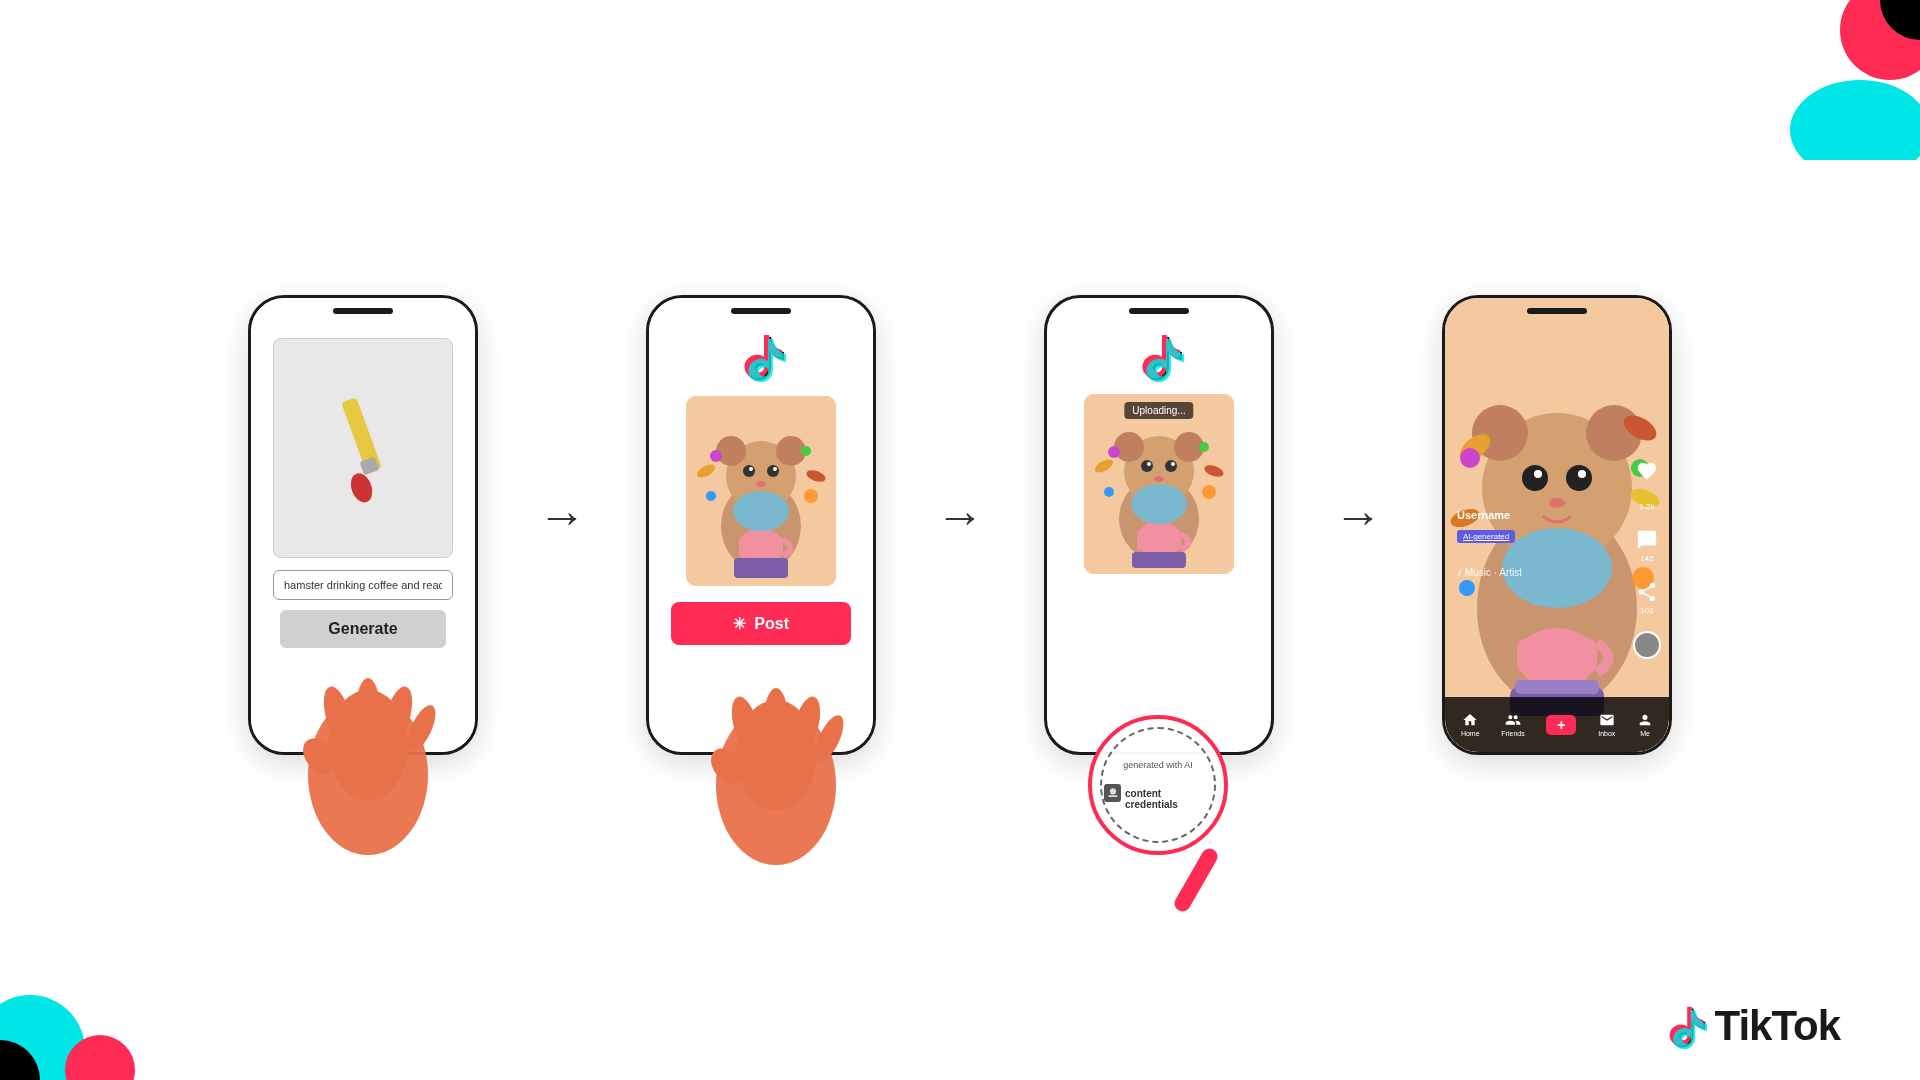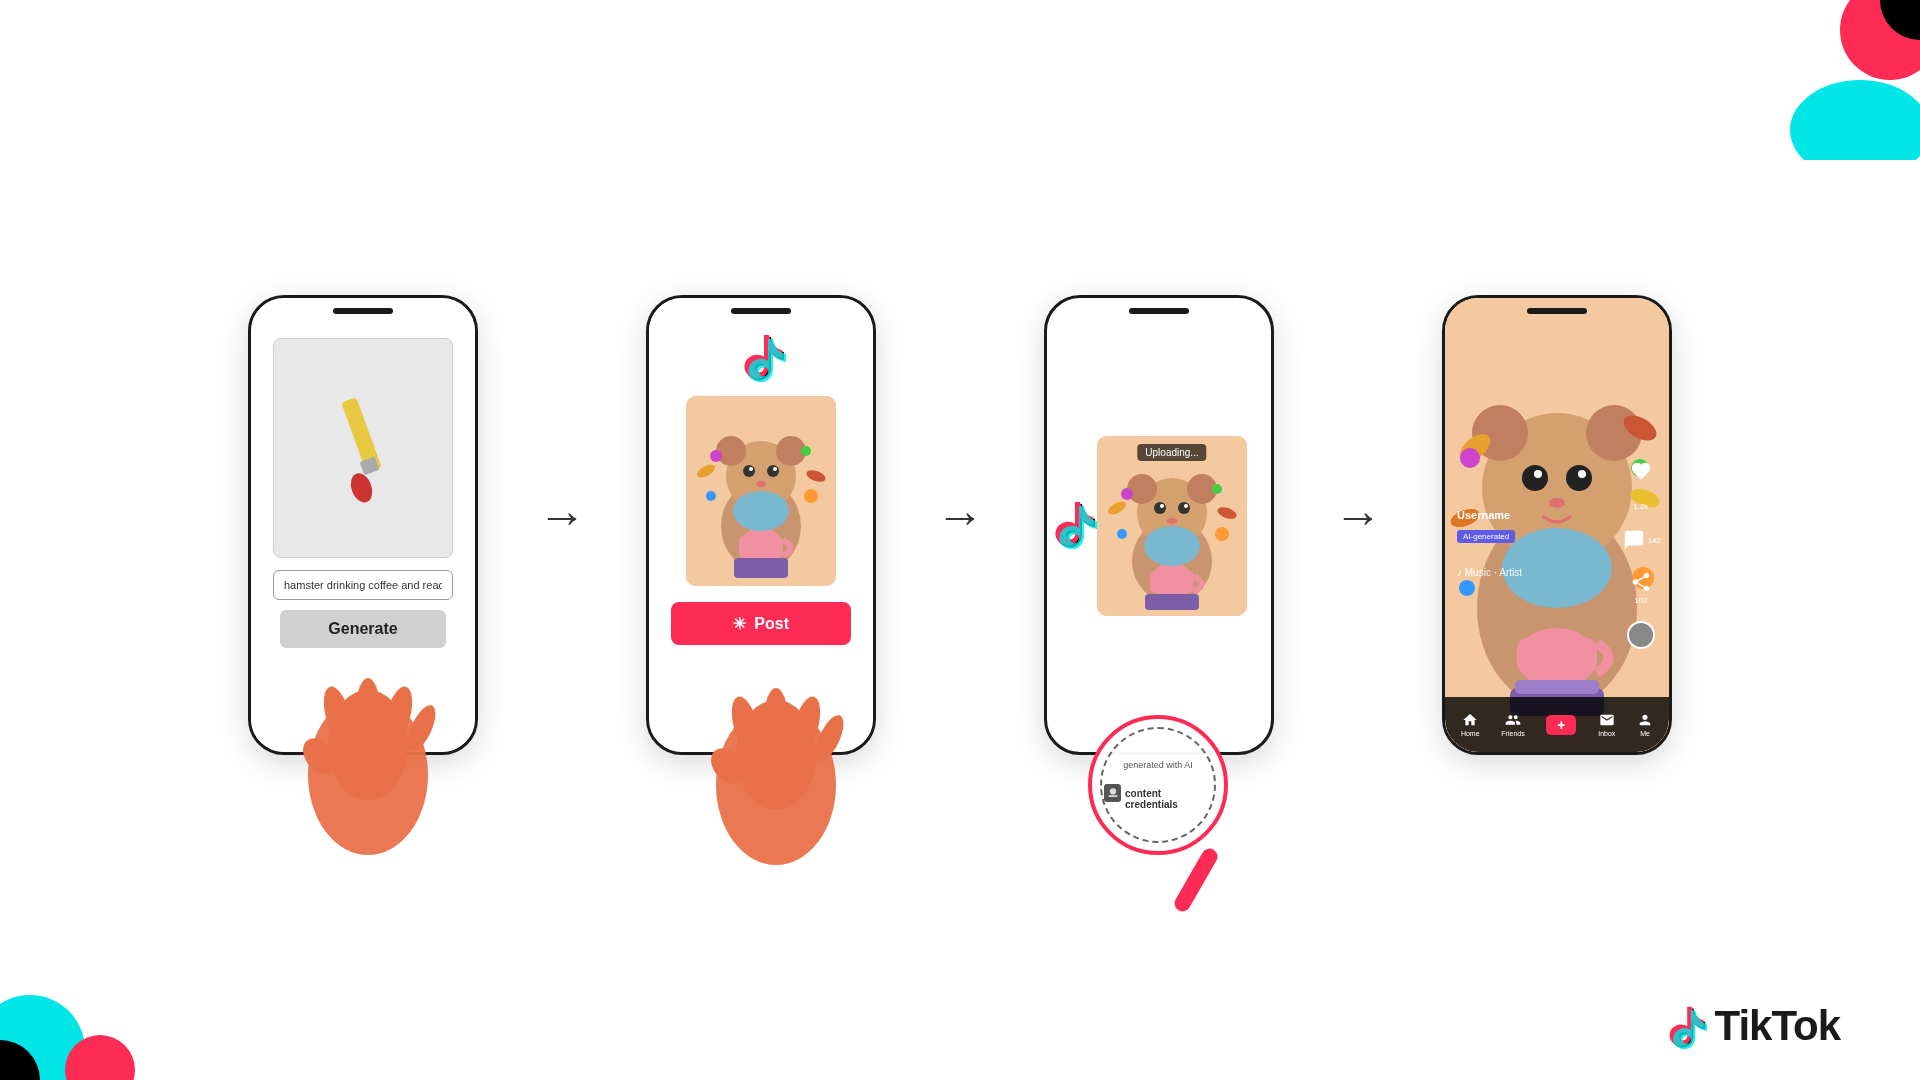--- a/index.html
+++ b/index.html
@@ -156,23 +156,23 @@
       display: flex;
       align-items: center;
       justify-content: center;
       gap: 8px;
     }
     .phone3-relative {
       position: relative;
       width: 100%;
       height: 100%;
       display: flex;
-      flex-direction: row;
-      align-items: center;
-      padding-top: 10px;
+      flex-direction: column;
+      align-items: center;
+      padding-top: 4px;
     }
 
     
     .phone4-content {
       background: linear-gradient(160deg, #f5c9a0 0%, #e8b080 50%, #d4956a 100%);
       padding: 0;
       height: 100%;
       display: flex;
       flex-direction: column;
       position: relative;
@@ -237,20 +237,21 @@
       margin-bottom: 4px;
     }
     .ai-generated-badge {
       background: #5e5ce6;
       color: #fff;
       font-size: 8px;
       padding: 2px 6px;
       border-radius: 3px;
       display: inline-block;
       margin-bottom: 4px;
+      text-decoration: underline;
     }
     .music-info {
       color: #fff;
       font-size: 10px;
       opacity: 0.9;
       margin-top: 20px;
     }
 
     
     .tiktok-brand {
@@ -501,21 +502,21 @@
 
               <div style="display:flex;flex-direction:column;align-items:center;gap:18px;">
                 <div style="width:26px;height:26px;display:flex;align-items:center;justify-content:center;">
                   <svg viewBox="0 0 24 24" width="22" height="22">
                       <path d="M12 21.35l-1.45-1.32C5.4 15.36 2 12.28 2 8.5 2 5.42 4.42 3 7.5 3c1.74 0 3.41.81 4.5 2.09C13.09 3.81 14.76 3 16.5 3 19.58 3 22 5.42 22 8.5c0 3.78-3.4 6.86-8.55 11.54L12 21.35z" fill="white"></path>
                     </svg>
                 </div>
                 <span style="color:#fff;font-size:8px;">1.2k</span>
               </div>
 
-              <div style="display:flex;flex-direction:row;align-items:center;gap:1px;">
+              <div style="display:flex;flex-direction:column;align-items:center;gap:1px;">
                 <div style="width:26px;height:26px;display:flex;align-items:center;justify-content:center;">
                   <svg viewBox="0 0 24 24" width="22" height="22">
                       <path d="M20 2H4c-1.1 0-2 .9-2 2v18l4-4h14c1.1 0 2-.9 2-2V4c0-1.1-.9-2-2-2z" fill="white"></path>
                     </svg>
                 </div>
                 <span style="color:#fff;font-size:8px;">142</span>
               </div>
 
               <div style="display:flex;flex-direction:column;align-items:center;gap:1px;">
                 <div style="width:26px;height:26px;display:flex;align-items:center;justify-content:center;">

